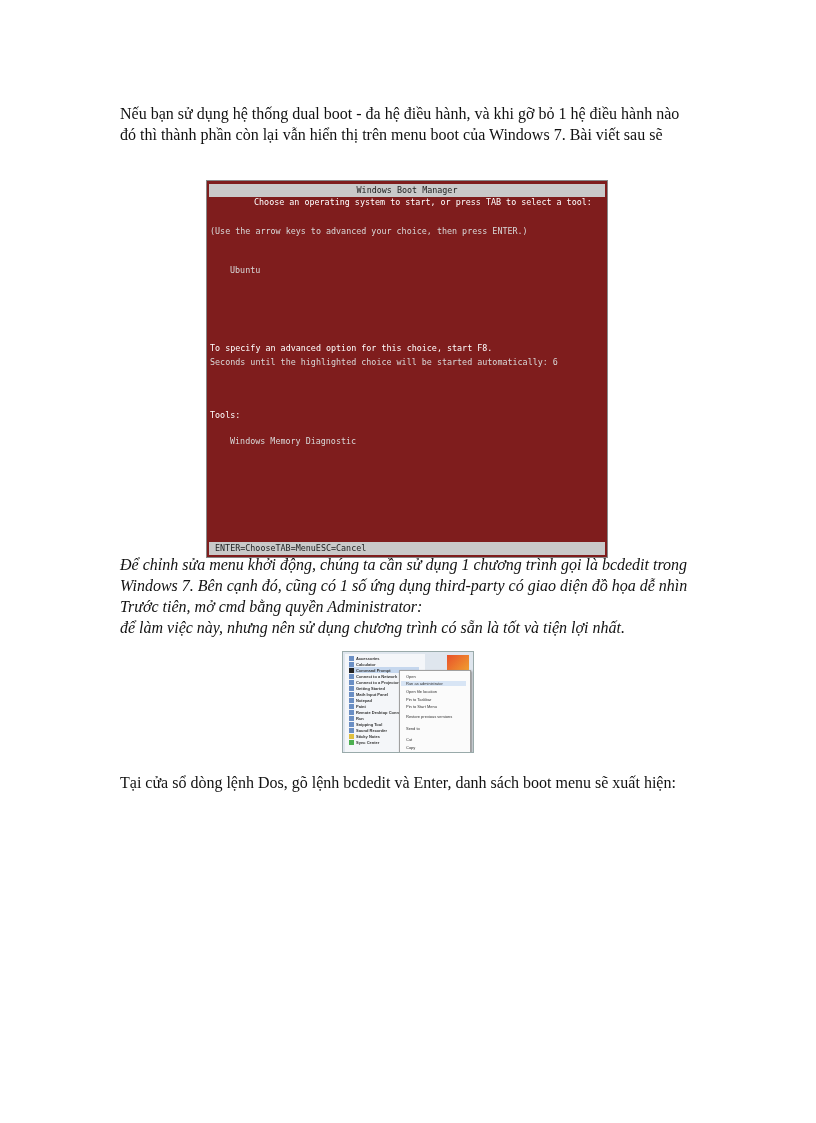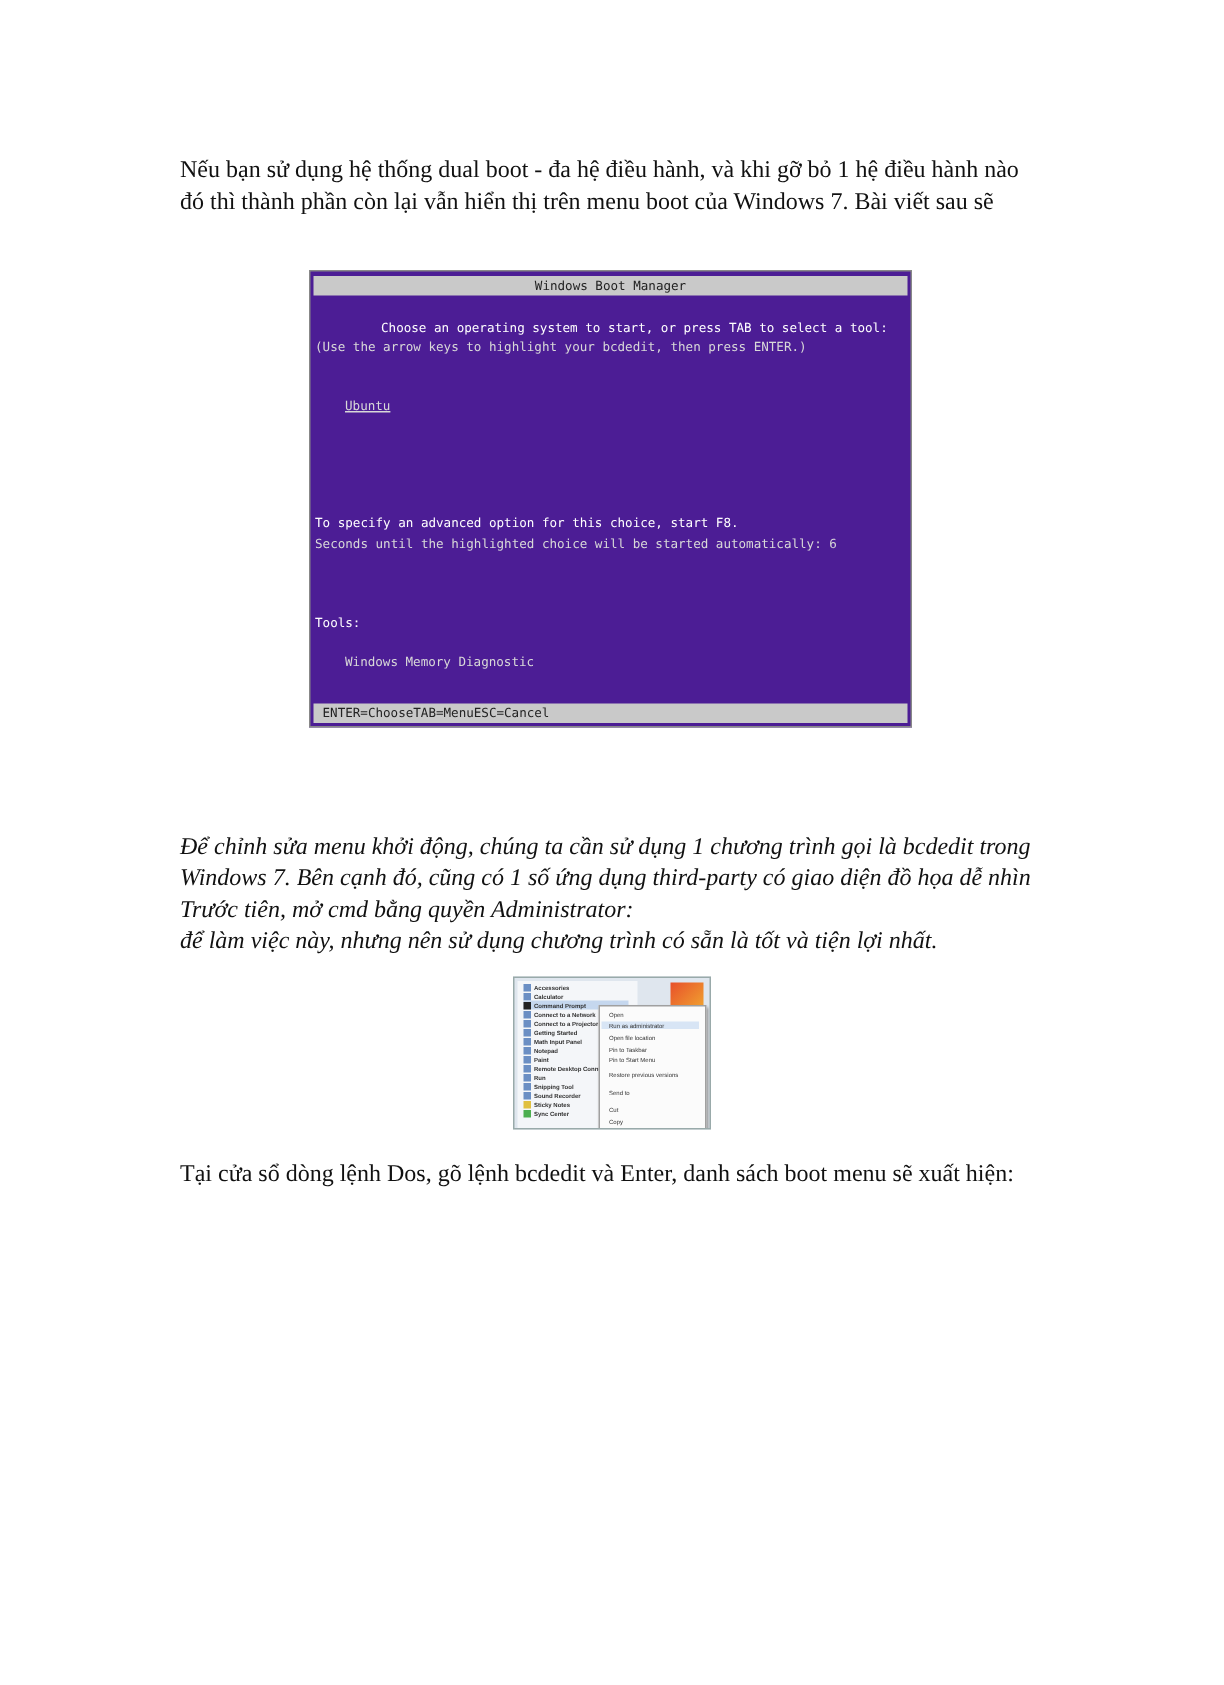--- a/index.html
+++ b/index.html
@@ -2,22 +2,22 @@
 <html><head>
 <meta charset="utf-8">
 <style>
   html, body { margin:0; padding:0; background:#ffffff; }
   body { width:816px; height:1123px; position:relative; overflow:hidden;
          font-family:"Liberation Serif", serif; color:#111; }
   .para { position:absolute; left:120px; width:590px; font-size:16px; line-height:21px; margin:0; }
   .para span { display:block; white-space:nowrap; }
 
   
-  .boot { position:absolute; left:206px; top:180px; width:402px; height:305px;
-          background:#4c1d95; border:1px solid #888; box-sizing:border-box;
+  .boot { position:absolute; left:206px; top:180px; width:402px; height:378px;
+          background:#7f1d1d; border:1px solid #888; box-sizing:border-box;
           font-family:"DejaVu Sans Mono", monospace; font-size:8.4px; color:#d8d8d8; }
   .boot .bar { position:absolute; left:2px; right:2px; height:13px; background:#c9c9c9; color:#222;
                line-height:13px; font-size:8.4px; }
   .boot .title { top:3px; text-align:center; }
   .boot .footer { bottom:2px; display:flex; justify-content:flex-start; padding:0 6px; box-sizing:border-box; }
   .boot .line { position:absolute; left:3px; white-space:pre; }
   .boot .sel { position:absolute; left:22px; width:338px; height:12px; top:70px; background:#c9c9c9; color:#222;
                line-height:12px; padding-left:1px; box-sizing:border-box; }
   .boot .sel .arrow { position:absolute; right:2px; top:0; }
   .boot .opt { position:absolute; left:23px; }
@@ -41,23 +41,23 @@
 </head>
 <body>
 
 <div class="para" style="top:103px;">
   <span>Nếu bạn sử dụng hệ thống dual boot - đa hệ điều hành, và khi gỡ bỏ 1 hệ điều hành nào</span>
   <span>đó thì thành phần còn lại vẫn hiển thị trên menu boot của Windows 7. Bài viết sau sẽ</span>
 </div>
 
 <div class="boot">
   <div class="bar title">Windows Boot Manager</div>
-  <div class="line white" style="top:32px;padding-left:44px;">Choose an operating system to start, or press TAB to select a tool:</div>
-  <div class="line" style="top:45px;">(Use the arrow keys to highlight your bcdedit, then press ENTER.)</div>
-  <div class="opt" style="top:84px;text-decoration:underline;">Ubuntu</div>
+  <div class="line white" style="top:16px;padding-left:44px;">Choose an operating system to start, or press TAB to select a tool:</div>
+  <div class="line" style="top:45px;">(Use the arrow keys to advanced your choice, then press ENTER.)</div>
+  <div class="opt" style="top:84px;">Ubuntu</div>
   <div class="line white" style="top:162px;">To specify an advanced option for this choice, start F8.</div>
   <div class="line" style="top:176px;">Seconds until the highlighted choice will be started automatically: 6</div>
   <div class="line white" style="top:229px;">Tools:</div>
   <div class="opt" style="top:255px;">Windows Memory Diagnostic</div>
   <div class="bar footer">
     <span>ENTER=Choose</span>
     <span>TAB=Menu</span>
     <span>ESC=Cancel</span>
   </div>
 </div>

